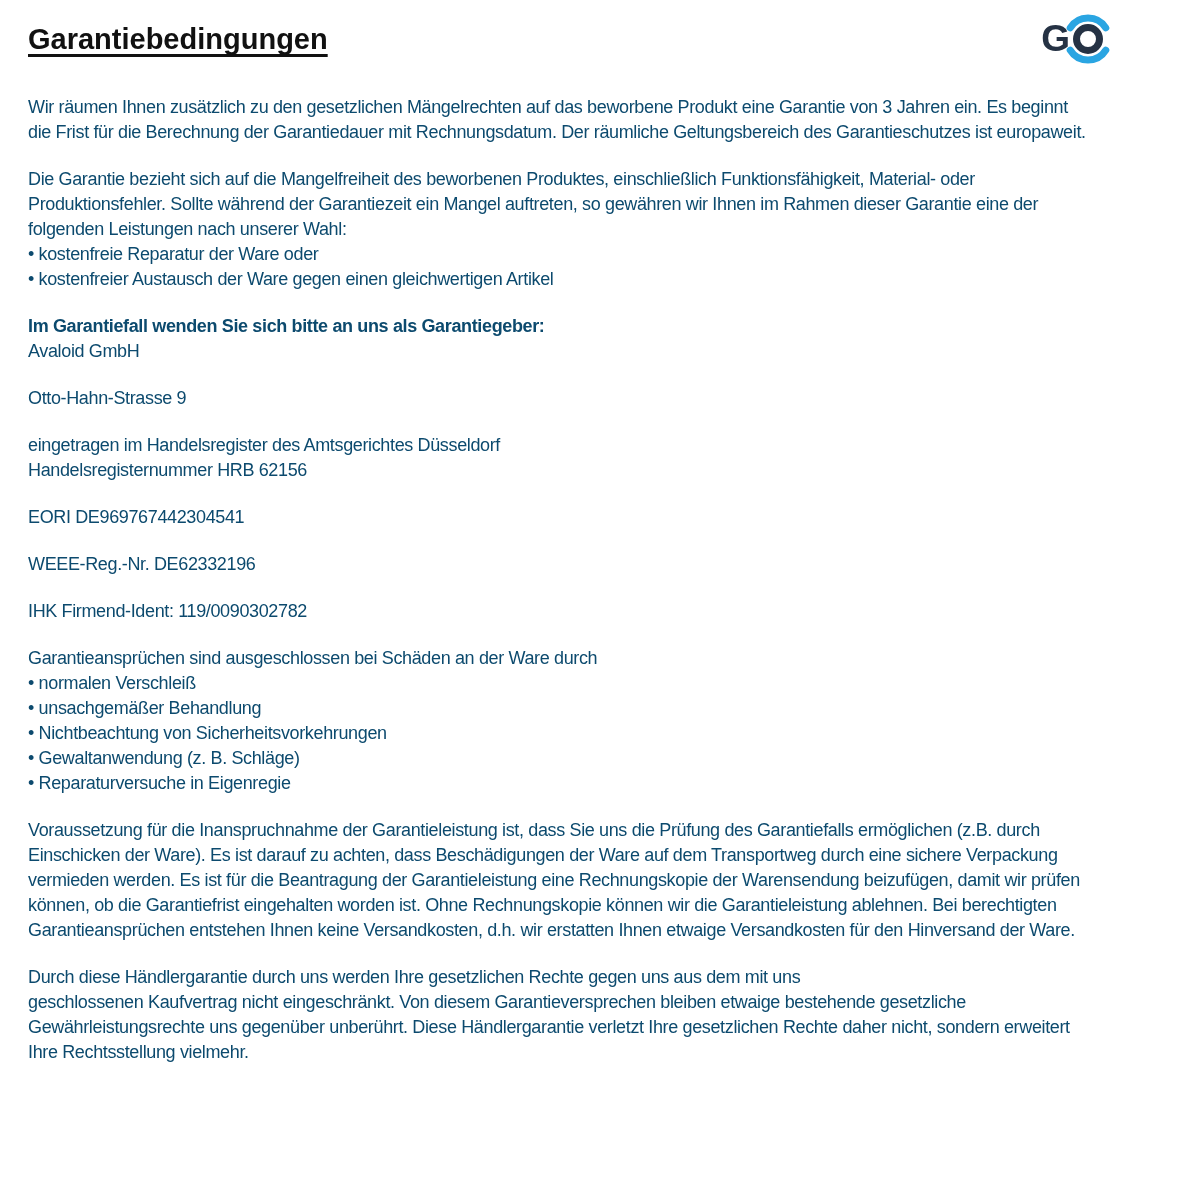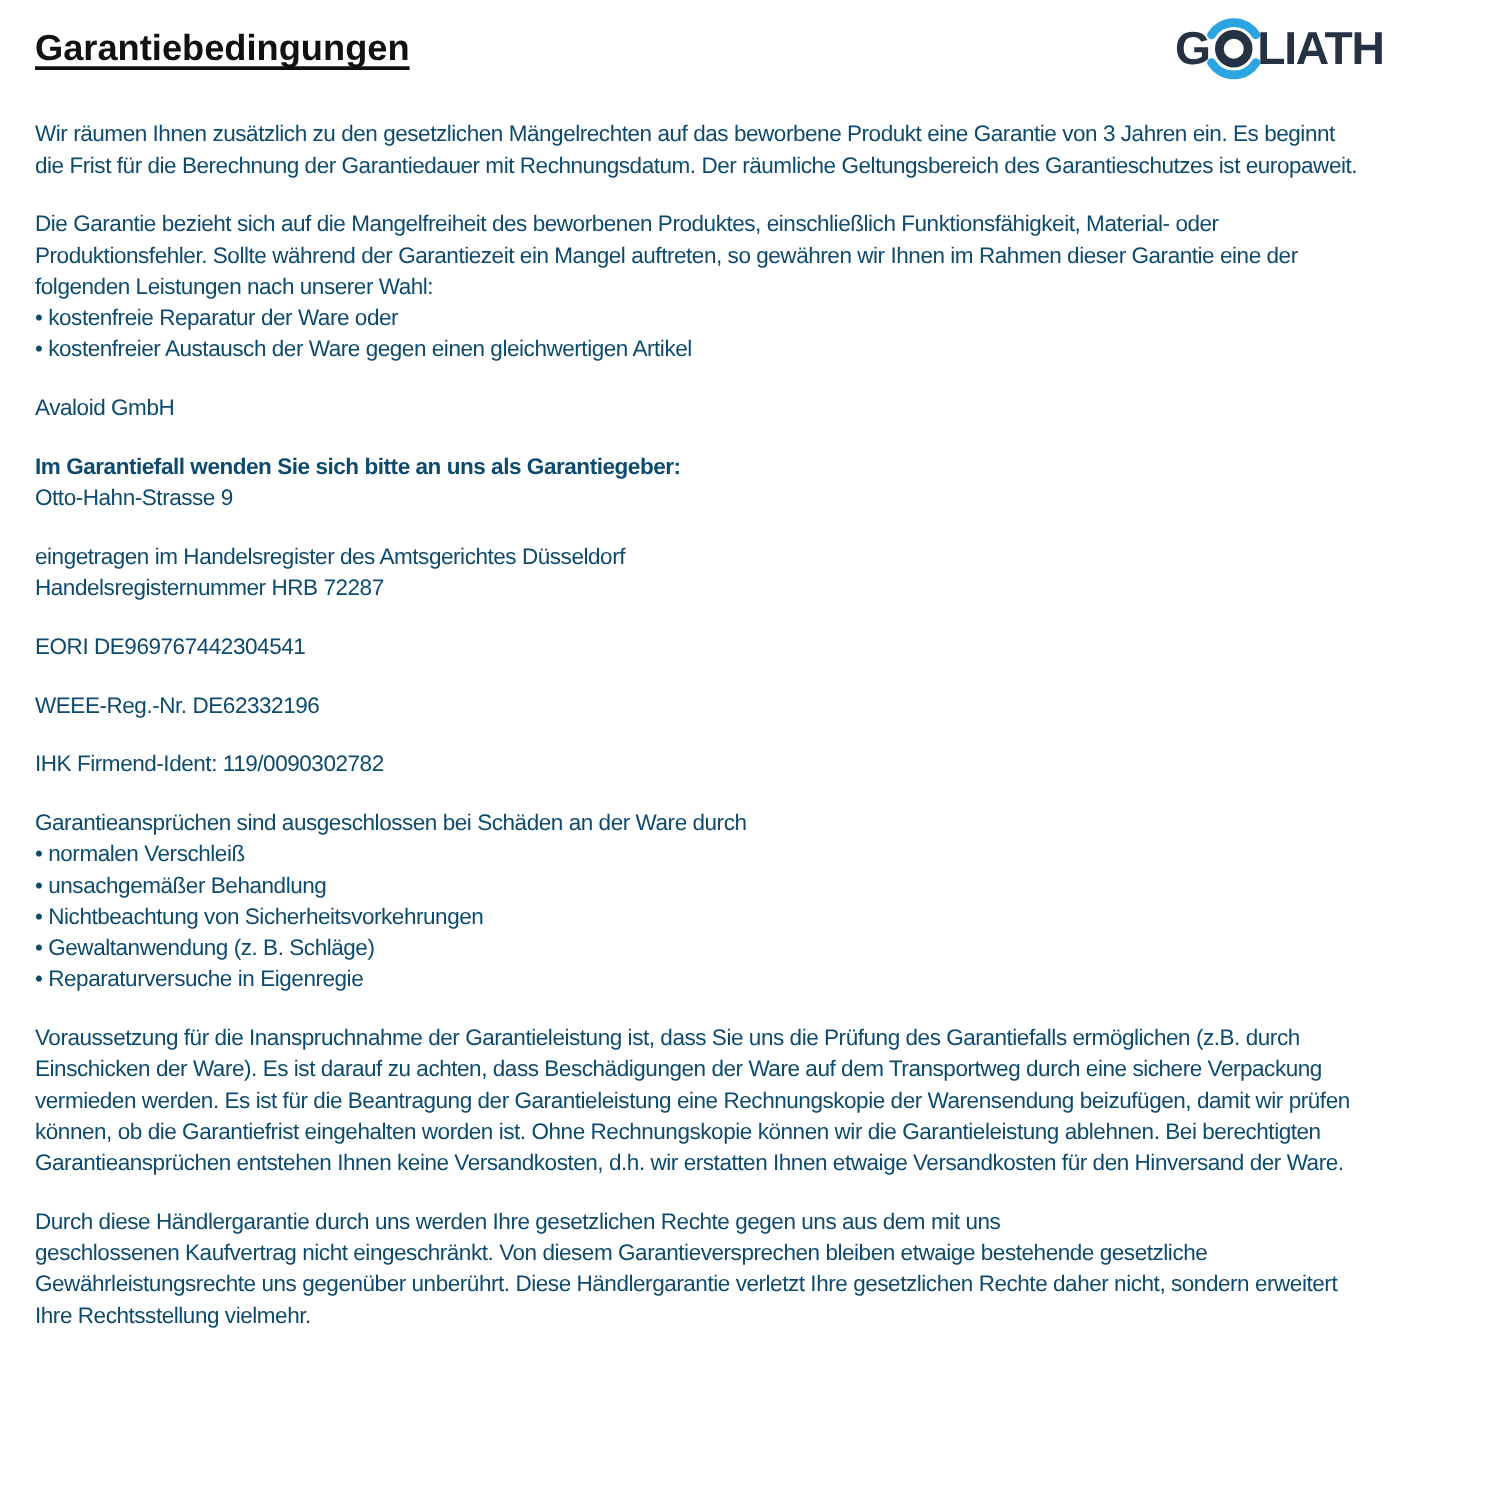--- a/index.html
+++ b/index.html
@@ -80,43 +80,42 @@
   <header class="header">
     <h1 class="title">Garantiebedingungen</h1>
 
     <div class="logo">
       <span class="logo-letter">G</span>
       <svg class="logo-o" width="46" height="58" viewBox="0 0 46 58" aria-hidden="true">
         <path d="M 5.2 17.9 A 21 21 0 0 1 40.8 17.9" fill="none" stroke-width="7" stroke-linecap="round" stroke="#2aa5e2"></path>
         <circle cx="23" cy="29" r="11.5" fill="none" stroke-width="7" stroke="#253244"></circle>
         <path d="M 5.2 40.1 A 21 21 0 0 0 40.8 40.1" fill="none" stroke-width="7" stroke-linecap="round" stroke="#2aa5e2"></path>
       </svg>
-      <span class="logo-letter">LIATH</span>
     </div>
   </header>
 
   <main class="content">
     <p class="para">Wir räumen Ihnen zusätzlich zu den gesetzlichen Mängelrechten auf das beworbene Produkt eine Garantie von 3 Jahren ein. Es beginnt
 die Frist für die Berechnung der Garantiedauer mit Rechnungsdatum. Der räumliche Geltungsbereich des Garantieschutzes ist europaweit.</p>
 
     <p class="para">Die Garantie bezieht sich auf die Mangelfreiheit des beworbenen Produktes, einschließlich Funktionsfähigkeit, Material- oder
 Produktionsfehler. Sollte während der Garantiezeit ein Mangel auftreten, so gewähren wir Ihnen im Rahmen dieser Garantie eine der
 folgenden Leistungen nach unserer Wahl:
 • kostenfreie Reparatur der Ware oder
 • kostenfreier Austausch der Ware gegen einen gleichwertigen Artikel</p>
 
+    <p class="para bold-heading">Im Garantiefall wenden Sie sich bitte an uns als Garantiegeber:</p>
     <p class="para">Avaloid GmbH</p>
-    <p class="para bold-heading">Im Garantiefall wenden Sie sich bitte an uns als Garantiegeber:</p>
 
     <p class="para">Otto-Hahn-Strasse 9</p>
 
 
 
     <p class="para">eingetragen im Handelsregister des Amtsgerichtes Düsseldorf
-Handelsregisternummer HRB 72287</p>
+Handelsregisternummer HRB 62156</p>
 
     <p class="para">EORI DE969767442304541</p>
 
     <p class="para">WEEE-Reg.-Nr. DE62332196</p>
 
     <p class="para">IHK Firmend-Ident: 119/0090302782</p>
 
     <p class="para">Garantieansprüchen sind ausgeschlossen bei Schäden an der Ware durch
 • normalen Verschleiß
 • unsachgemäßer Behandlung

